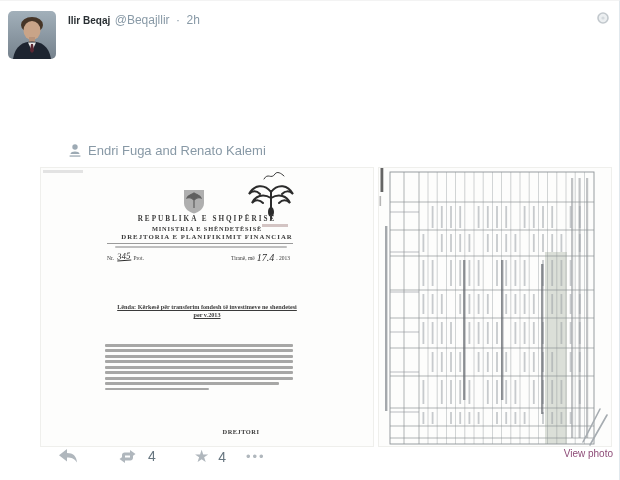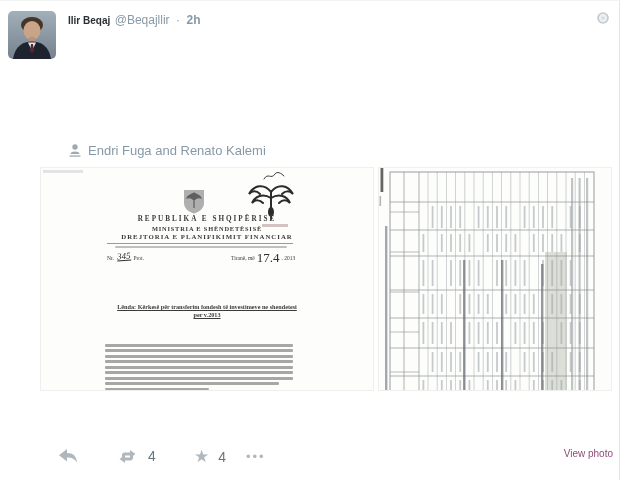--- a/index.html
+++ b/index.html
@@ -11,50 +11,50 @@
   html,body{width:620px;height:480px;background:#fff;overflow:hidden;
     font-family:"Liberation Sans",sans-serif;}
   .app{position:relative;width:620px;height:480px;background:#fff;
     border-top:1px solid #f3f3f3;border-right:1px solid #e1e8ed;}
   
   .avatar{position:absolute;left:8px;top:10px;width:48px;height:48px;border-radius:5px;
     overflow:hidden;cursor:pointer;}
   .hdr{position:absolute;left:68px;top:9px;height:18px;white-space:nowrap;}
   .author{font-size:10px;font-weight:bold;color:var(--text-primary);cursor:pointer;}
   .handle,.sep,.time{font-size:12px;color:var(--text-secondary);}
-  .handle{cursor:pointer;} .sep{margin:0 2px;} .time{cursor:pointer;font-weight:bold;}
+  .handle{cursor:pointer;} .sep{margin:0 2px;} .time{cursor:pointer;}
   .opt-icon{position:absolute;right:9px;top:10px;width:14px;height:14px;cursor:pointer;}
   
   .tweet-text{position:absolute;left:68px;top:31px;width:550px;
     font-size:26px;line-height:36px;color:var(--text-primary);font-weight:400;}
   
   .tagged{position:absolute;left:68px;top:142px;display:flex;align-items:center;gap:6px;
     color:var(--text-secondary);font-size:13px;cursor:pointer;}
   
   .media{position:absolute;left:40px;top:166px;width:572px;height:280px;}
-  .fig{position:absolute;top:0;height:224px;background:#fdfdfc;border:1px solid #efefec;
+  .fig{position:absolute;top:0;height:280px;background:#fdfdfc;border:1px solid #efefec;
     cursor:pointer;overflow:hidden;}
   .fig-letter{left:0;width:334px;}
   .fig-table{left:338px;width:234px;}
   
   .fig-letter{font-family:"Liberation Serif",serif;color:var(--doc-ink);}
   .lt-center{position:absolute;left:0;width:100%;text-align:center;font-weight:bold;}
   .lt-republic{top:47px;font-size:7.2px;letter-spacing:2px;}
   .lt-ministry{top:57px;font-size:6.4px;letter-spacing:.8px;}
   .lt-directorate{top:64.5px;font-size:6.8px;letter-spacing:1px;}
   .lt-rule{position:absolute;left:66px;top:75px;width:186px;height:1px;background:#9a9a9a;}
   .lt-addr{position:absolute;left:74px;top:78px;width:172px;height:2.4px;background:#b5b5b5;
     opacity:.85;filter:blur(.3px);border-radius:1px;}
   .lt-proto{position:absolute;left:66px;top:84px;font-size:5.5px;display:flex;
     align-items:flex-end;gap:3px;}
   .hw{font-style:italic;font-size:9px;color:#2e2e2e;transform:rotate(-4deg);
     border-bottom:.7px solid #2e2e2e;line-height:8px;}
   .lt-date{position:absolute;left:190px;top:86px;font-size:5.5px;display:flex;
     align-items:flex-end;gap:2px;}
-  .hw2{font-size:13px;color:#2e2e2e;line-height:7px;}
+  .hw2{font-style:italic;font-size:10px;color:#2e2e2e;line-height:7px;}
   .lt-recipient{top:121px;font-size:7px;letter-spacing:.6px;}
   .lt-subj1{top:135px;font-size:6.2px;text-decoration:underline;}
   .lt-subj2{top:143px;font-size:6.2px;text-decoration:underline;}
   .lt-body{position:absolute;left:64px;top:176px;width:188px;}
   .pline{height:2.6px;background:#8f8f8f;opacity:.78;border-radius:1px;
     filter:blur(.3px);margin-bottom:2.9px;}
   .lt-sign{top:260px;left:150px!important;width:100px!important;font-size:6.4px;
     letter-spacing:.5px;}
   .lt-smudge{position:absolute;left:2px;top:2px;width:40px;height:3px;background:#aaa;
     opacity:.3;filter:blur(.6px);}

